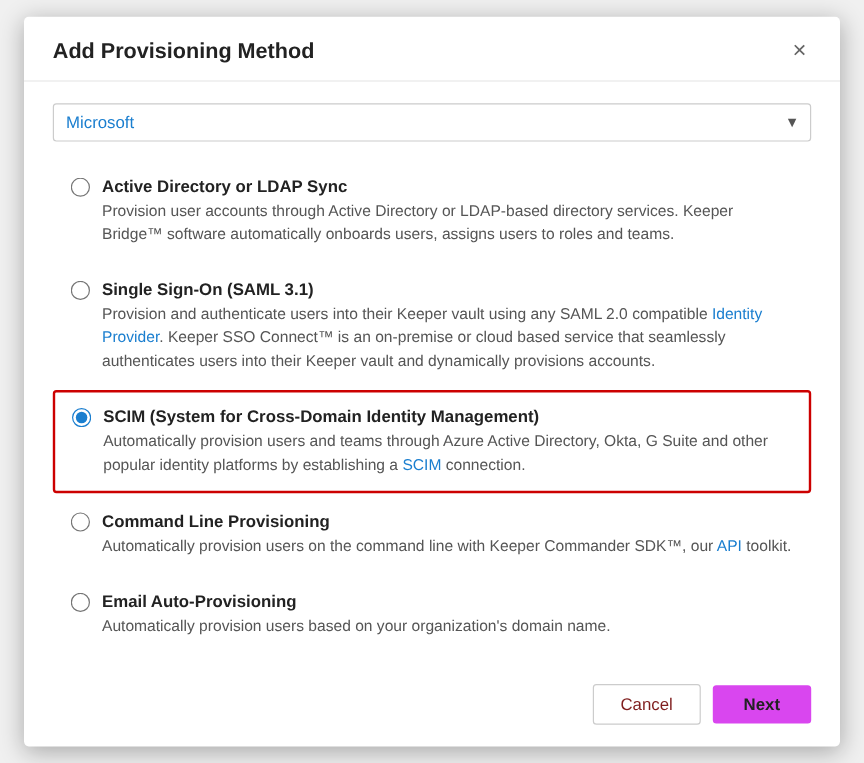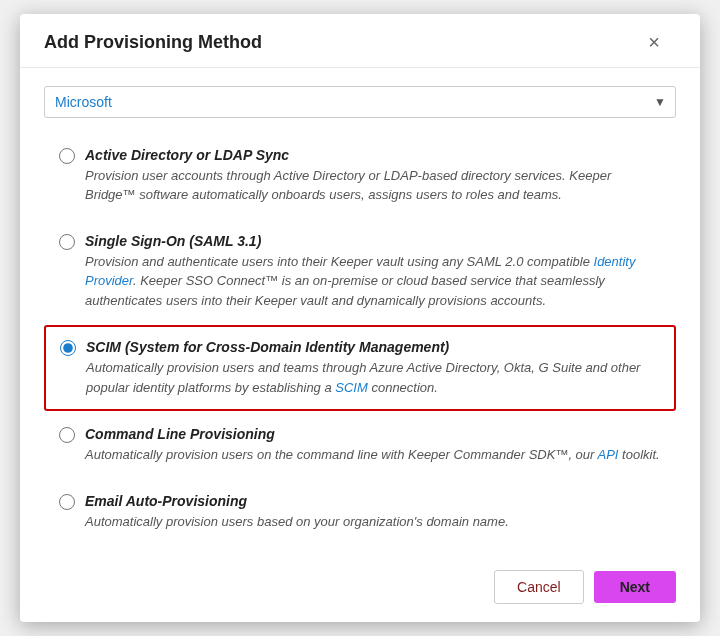--- a/index.html
+++ b/index.html
@@ -17,21 +17,21 @@
       border-radius: 4px;
       box-shadow: 0 4px 20px rgba(0,0,0,0.3);
       width: 680px;
       padding: 0;
       position: relative;
     }
     .dialog-header {
       display: flex;
       align-items: center;
       justify-content: space-between;
-      padding: 18px 36px 14px 24px;
+      padding: 18px 24px 14px 24px;
       border-bottom: 1px solid #e8e8e8;
     }
     .dialog-title {
       font-size: 18px;
       font-weight: 600;
       color: #222;
     }
     .close-btn {
       background: none;
       border: none;
@@ -102,21 +102,20 @@
       margin-right: 10px;
     }
     .radio-input {
       width: 16px;
       height: 16px;
       cursor: pointer;
       accent-color: #1a7ecf;
     }
     .option-content {
       flex: 1;
-      font-style: italic;
     }
     .option-title {
       font-size: 14px;
       font-weight: 600;
       color: #222;
       margin-bottom: 3px;
     }
     .option-desc {
       font-size: 13px;
       color: #555;

